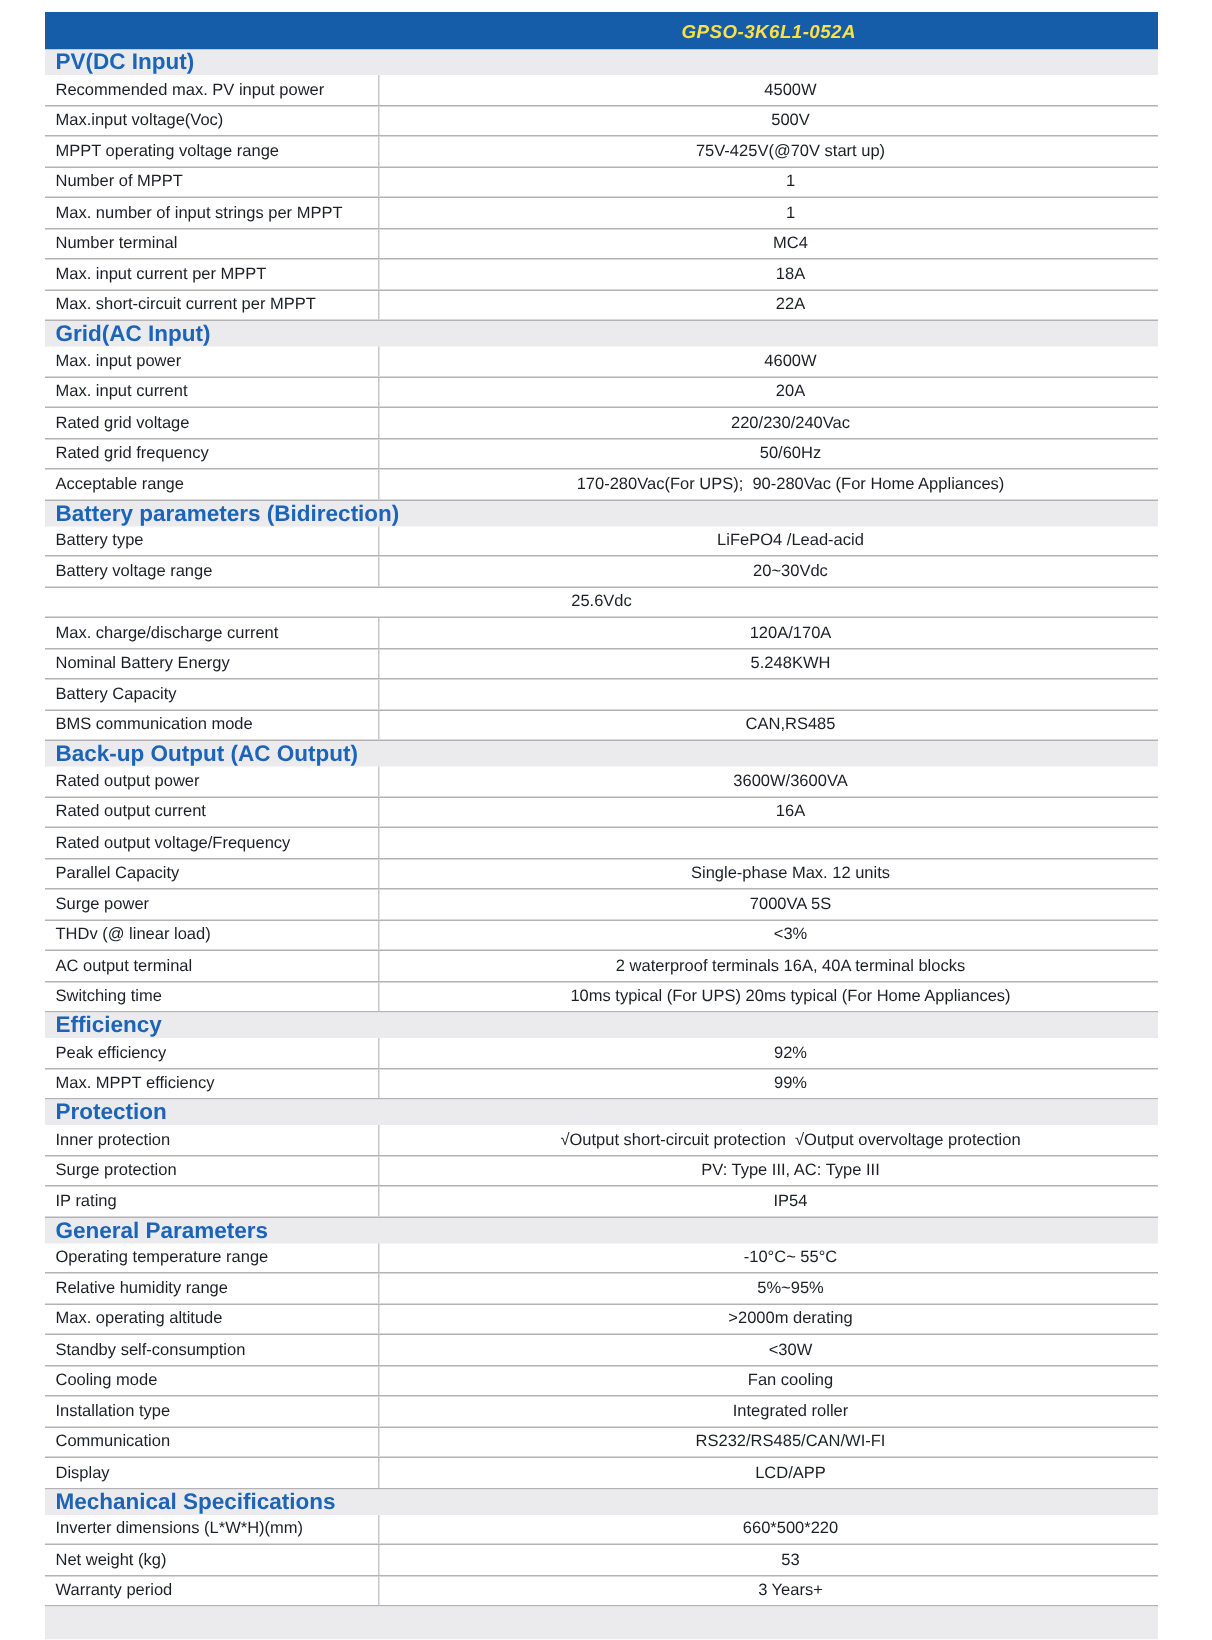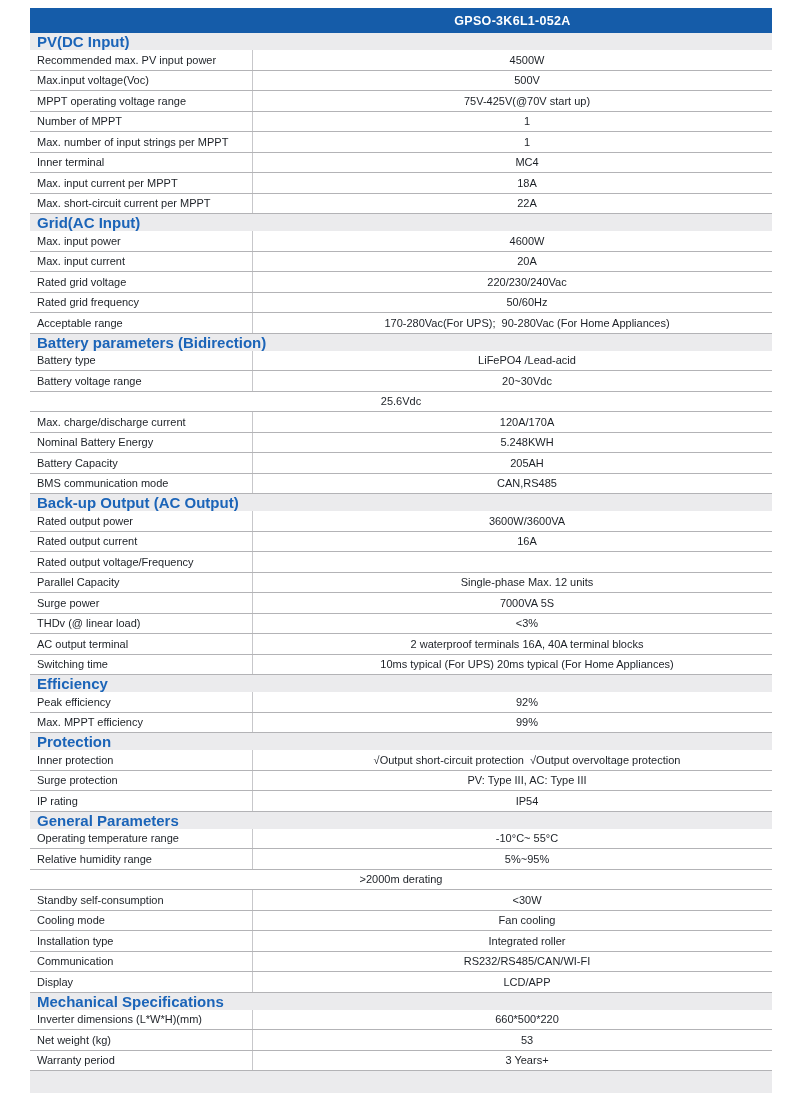--- a/index.html
+++ b/index.html
@@ -10,25 +10,25 @@
     -webkit-font-smoothing:antialiased;
   }
   .title-bar{
     height:25px;
     background:var(--header-bg,#155CA9);
     display:flex;
   }
   .title-text{
     margin-left:223px;
     flex:1;
-    color:#ffffff;
+    color:#fde047;
     font-weight:bold;
     font-size:12.5px;
     letter-spacing:.3px;
-    display:flex;align-items:center;justify-content:center;
+    display:flex;align-items:center;justify-content:center;font-style:italic;
   }
   .band{
     height:17px;
     background:var(--band-bg,#EBEBED);
     color:var(--section-text,#1B64B8);
     font-weight:bold;
     font-size:15px;
     display:flex;align-items:center;
     padding-left:7px;
     box-sizing:border-box;
@@ -84,21 +84,21 @@
       </div>
       <div class="row">
         <div class="label">Number of MPPT</div>
         <div class="value">1</div>
       </div>
       <div class="row">
         <div class="label">Max. number of input strings per MPPT</div>
         <div class="value">1</div>
       </div>
       <div class="row">
-        <div class="label">Inner terminal</div>
+        <div class="label">Number terminal</div>
         <div class="value">MC4</div>
       </div>
       <div class="row">
         <div class="label">Max. input current per MPPT</div>
         <div class="value">18A</div>
       </div>
       <div class="row">
         <div class="label">Max. short-circuit current per MPPT</div>
         <div class="value">22A</div>
       </div>
@@ -138,21 +138,20 @@
       <div class="row">
         <div class="label">Max. charge/discharge current</div>
         <div class="value">120A/170A</div>
       </div>
       <div class="row">
         <div class="label">Nominal Battery Energy</div>
         <div class="value">5.248KWH</div>
       </div>
       <div class="row">
         <div class="label">Battery Capacity</div>
-        <div class="value">205AH</div>
       </div>
       <div class="row">
         <div class="label">BMS communication mode</div>
         <div class="value">CAN,RS485</div>
       </div>
       <div class="band">Back-up Output (AC Output)</div>
       <div class="row">
         <div class="label">Rated output power</div>
         <div class="value">3600W/3600VA</div>
       </div>
@@ -208,20 +207,21 @@
       <div class="band">General Parameters</div>
       <div class="row">
         <div class="label">Operating temperature range</div>
         <div class="value">-10°C~ 55°C</div>
       </div>
       <div class="row">
         <div class="label">Relative humidity range</div>
         <div class="value">5%~95%</div>
       </div>
       <div class="row">
+        <div class="label">Max. operating altitude</div>
         <div class="value">&gt;2000m derating</div>
       </div>
       <div class="row">
         <div class="label">Standby self-consumption</div>
         <div class="value">&lt;30W</div>
       </div>
       <div class="row">
         <div class="label">Cooling mode</div>
         <div class="value">Fan cooling</div>
       </div>

